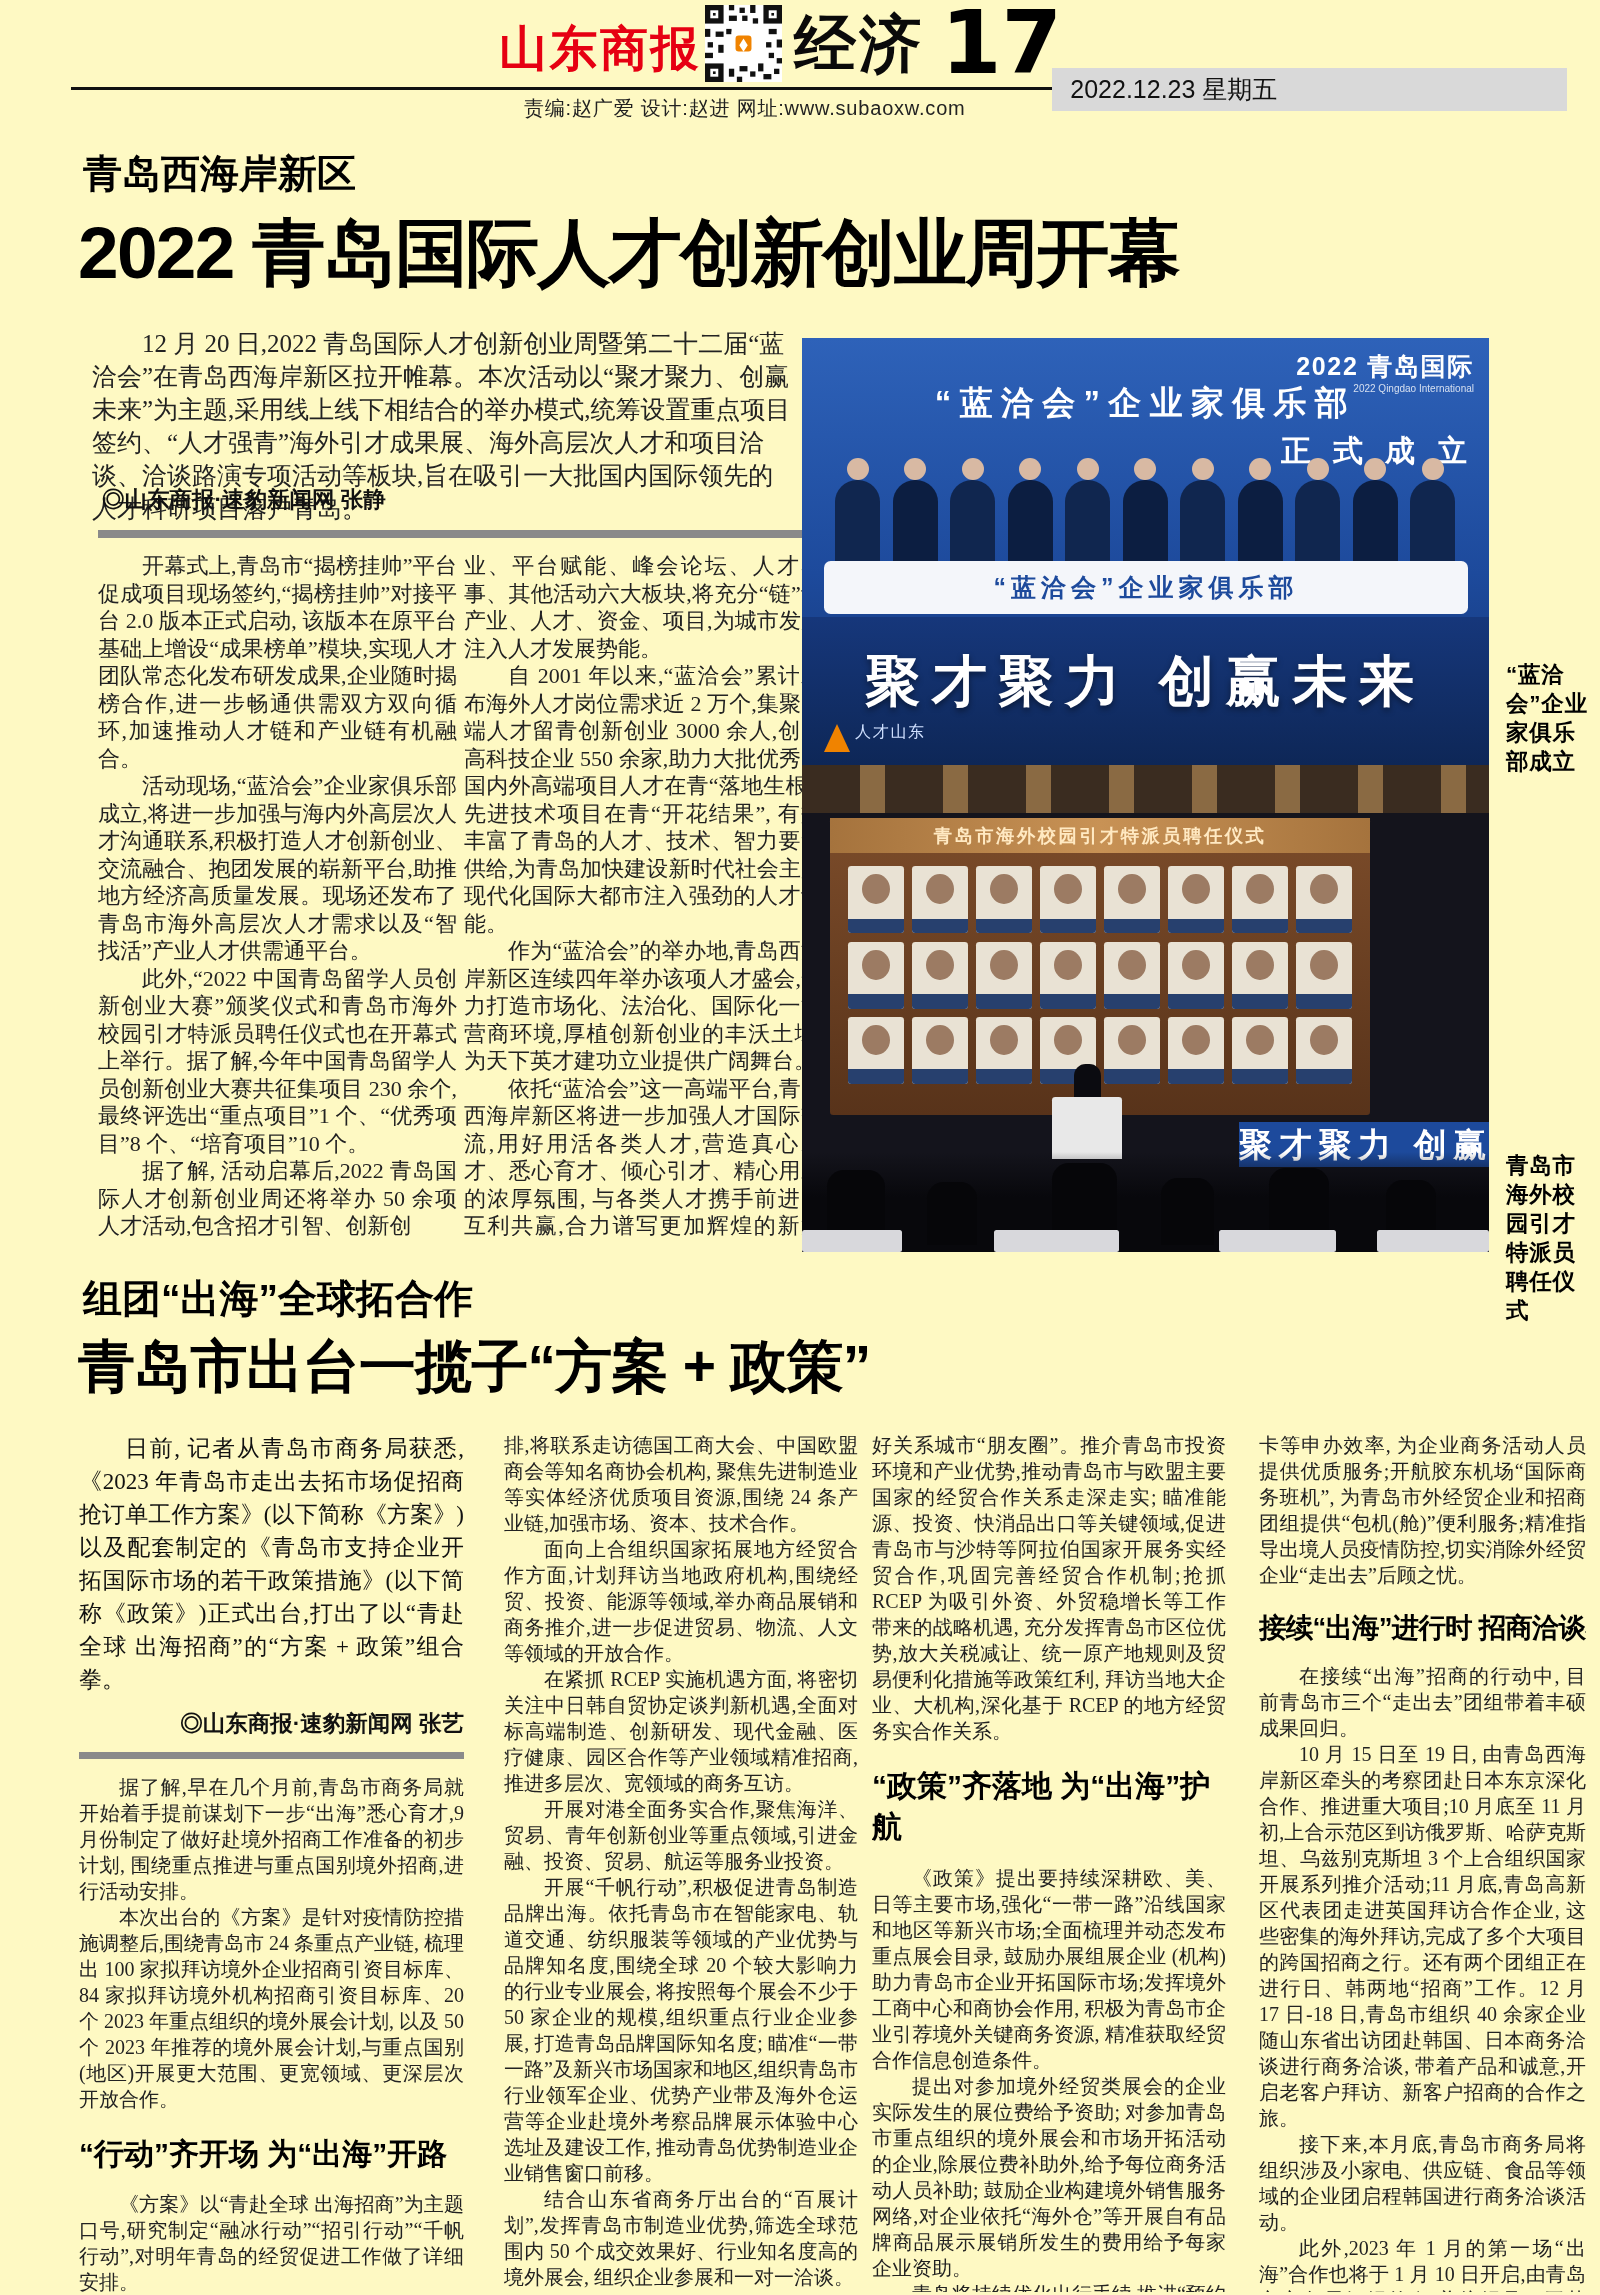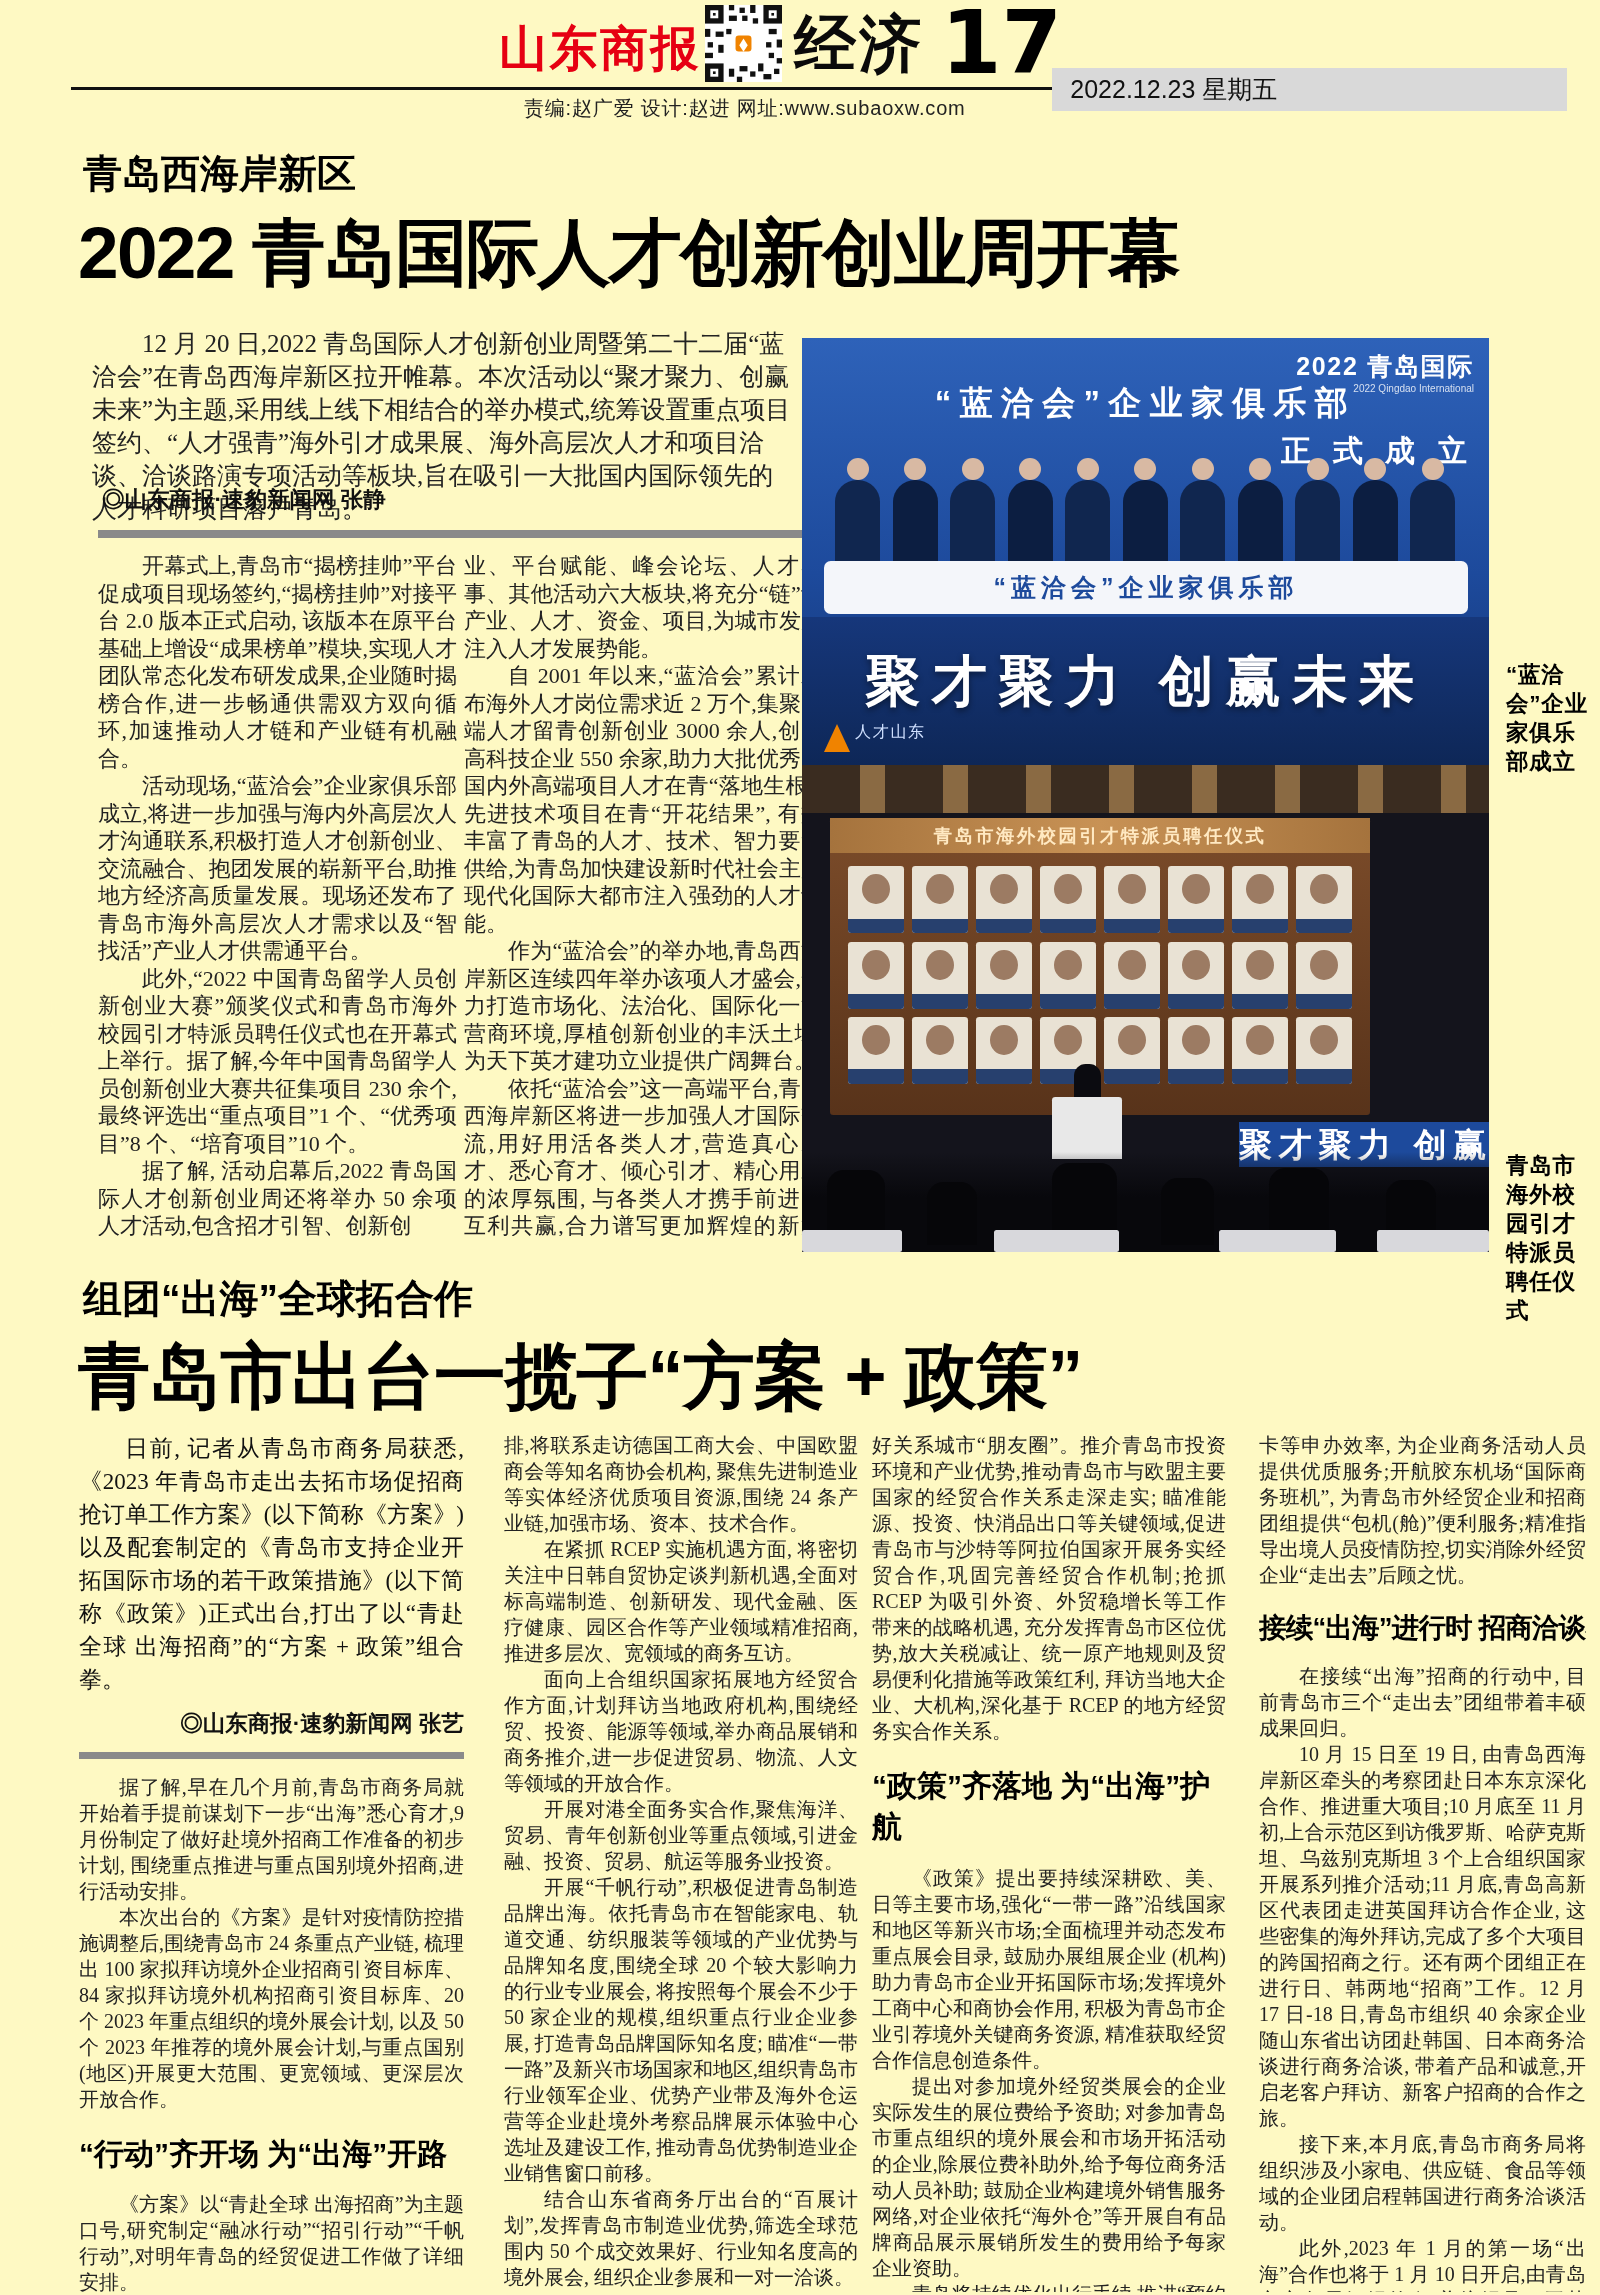--- a/index.html
+++ b/index.html
@@ -95,21 +95,21 @@
 
   .photo-caption{position:absolute;width:83px;font-family:"Liberation Sans",sans-serif;
           font-weight:700;font-size:22.5px;line-height:29px;color:#000;letter-spacing:0.8px;}
   .cap1{left:1506px;top:660px;}
   .cap2{left:1506px;top:1151px;}
 
   
   .a2-kicker{position:absolute;left:83px;top:1272px;font-family:"Liberation Sans",sans-serif;
           font-weight:800;font-size:39px;color:#000;}
   .a2-headline{position:absolute;left:78px;top:1329px;width:1334px;font-family:"Liberation Sans",sans-serif;
-          font-weight:900;font-size:72px;color:#000;letter-spacing:-0.8px;white-space:nowrap;}
+          font-weight:900;font-size:57px;color:#000;letter-spacing:-0.8px;white-space:nowrap;}
   .a2-col{position:absolute;top:1432px;height:860px;overflow:hidden;}
   .a2-c1{left:79px;width:385px;} .a2-c2{left:504px;width:354px;}
   .a2-c3{left:872px;width:354px;} .a2-c4{left:1259px;width:327px;}
   .a2-lead{font-size:23px;line-height:33px;color:#111;text-indent:2em;text-align:justify;margin:0;}
   .a2-byline{text-align:right;margin-top:11.7px;}
   .a2-bar{width:100%;height:6.7px;margin:13.3px 0 15px 0;}
   .subhead{font-family:"Liberation Sans",sans-serif;font-weight:900;font-size:30px;color:#000;
           margin:22px 0 16.7px 0;}
   .a2-c4 .subhead{font-size:27.5px;letter-spacing:-0.8px;white-space:nowrap;}
 </style>
@@ -279,22 +279,22 @@
         <p class="para" data-name="paragraph">本次出台的《方案》是针对疫情防控措施调整后,围绕青岛市 24 条重点产业链, 梳理出 100 家拟拜访境外企业招商引资目标库、84 家拟拜访境外机构招商引资目标库、20 个 2023 年重点组织的境外展会计划, 以及 50 个 2023 年推荐的境外展会计划,与重点国别(地区)开展更大范围、更宽领域、更深层次开放合作。</p>
       </div>
     <div class="subhead" data-name="article2-subhead-action">“行动”齐开场 为“出海”开路</div>
     <div data-name="article2-col1-part2">
         <p class="para" data-name="paragraph">《方案》以“青赴全球 出海招商”为主题口号,研究制定“融冰行动”“招引行动”“千帆行动”,对明年青岛的经贸促进工作做了详细安排。</p>
       </div>
   </div>
 
   <div class="a2-col a2-c2" data-name="article2-column-2">
       <p class="para cont" data-name="paragraph">排,将联系走访德国工商大会、中国欧盟商会等知名商协会机构, 聚焦先进制造业等实体经济优质项目资源,围绕 24 条产业链,加强市场、资本、技术合作。</p>
+      <p class="para" data-name="paragraph">面向上合组织国家拓展地方经贸合作方面,计划拜访当地政府机构,围绕经贸、投资、能源等领域,举办商品展销和商务推介,进一步促进贸易、物流、人文等领域的开放合作。</p>
       <p class="para" data-name="paragraph">在紧抓 RCEP 实施机遇方面, 将密切关注中日韩自贸协定谈判新机遇,全面对标高端制造、创新研发、现代金融、医疗健康、园区合作等产业领域精准招商,推进多层次、宽领域的商务互访。</p>
-      <p class="para" data-name="paragraph">面向上合组织国家拓展地方经贸合作方面,计划拜访当地政府机构,围绕经贸、投资、能源等领域,举办商品展销和商务推介,进一步促进贸易、物流、人文等领域的开放合作。</p>
       <p class="para" data-name="paragraph">开展对港全面务实合作,聚焦海洋、贸易、青年创新创业等重点领域,引进金融、投资、贸易、航运等服务业投资。</p>
       <p class="para" data-name="paragraph">开展“千帆行动”,积极促进青岛制造品牌出海。依托青岛市在智能家电、轨道交通、纺织服装等领域的产业优势与品牌知名度,围绕全球 20 个较大影响力的行业专业展会, 将按照每个展会不少于 50 家企业的规模,组织重点行业企业参展, 打造青岛品牌国际知名度; 瞄准“一带一路”及新兴市场国家和地区,组织青岛市行业领军企业、优势产业带及海外仓运营等企业赴境外考察品牌展示体验中心选址及建设工作, 推动青岛优势制造业企业销售窗口前移。</p>
       <p class="para" data-name="paragraph">结合山东省商务厅出台的“百展计划”,发挥青岛市制造业优势,筛选全球范围内 50 个成交效果好、行业知名度高的境外展会, 组织企业参展和一对一洽谈。</p>
       <p class="para" data-name="paragraph">开展“融冰行动”,全面扩大国际友</p>
     </div>
 
   <div class="a2-col a2-c3" data-name="article2-column-3">
     <div data-name="article2-col3-part1">
         <p class="para cont" data-name="paragraph">好关系城市“朋友圈”。推介青岛市投资环境和产业优势,推动青岛市与欧盟主要国家的经贸合作关系走深走实; 瞄准能源、投资、快消品出口等关键领域,促进青岛市与沙特等阿拉伯国家开展务实经贸合作,巩固完善经贸合作机制;抢抓 RCEP 为吸引外资、外贸稳增长等工作带来的战略机遇, 充分发挥青岛市区位优势,放大关税减让、统一原产地规则及贸易便利化措施等政策红利, 拜访当地大企业、大机构,深化基于 RCEP 的地方经贸务实合作关系。</p>
       </div>

